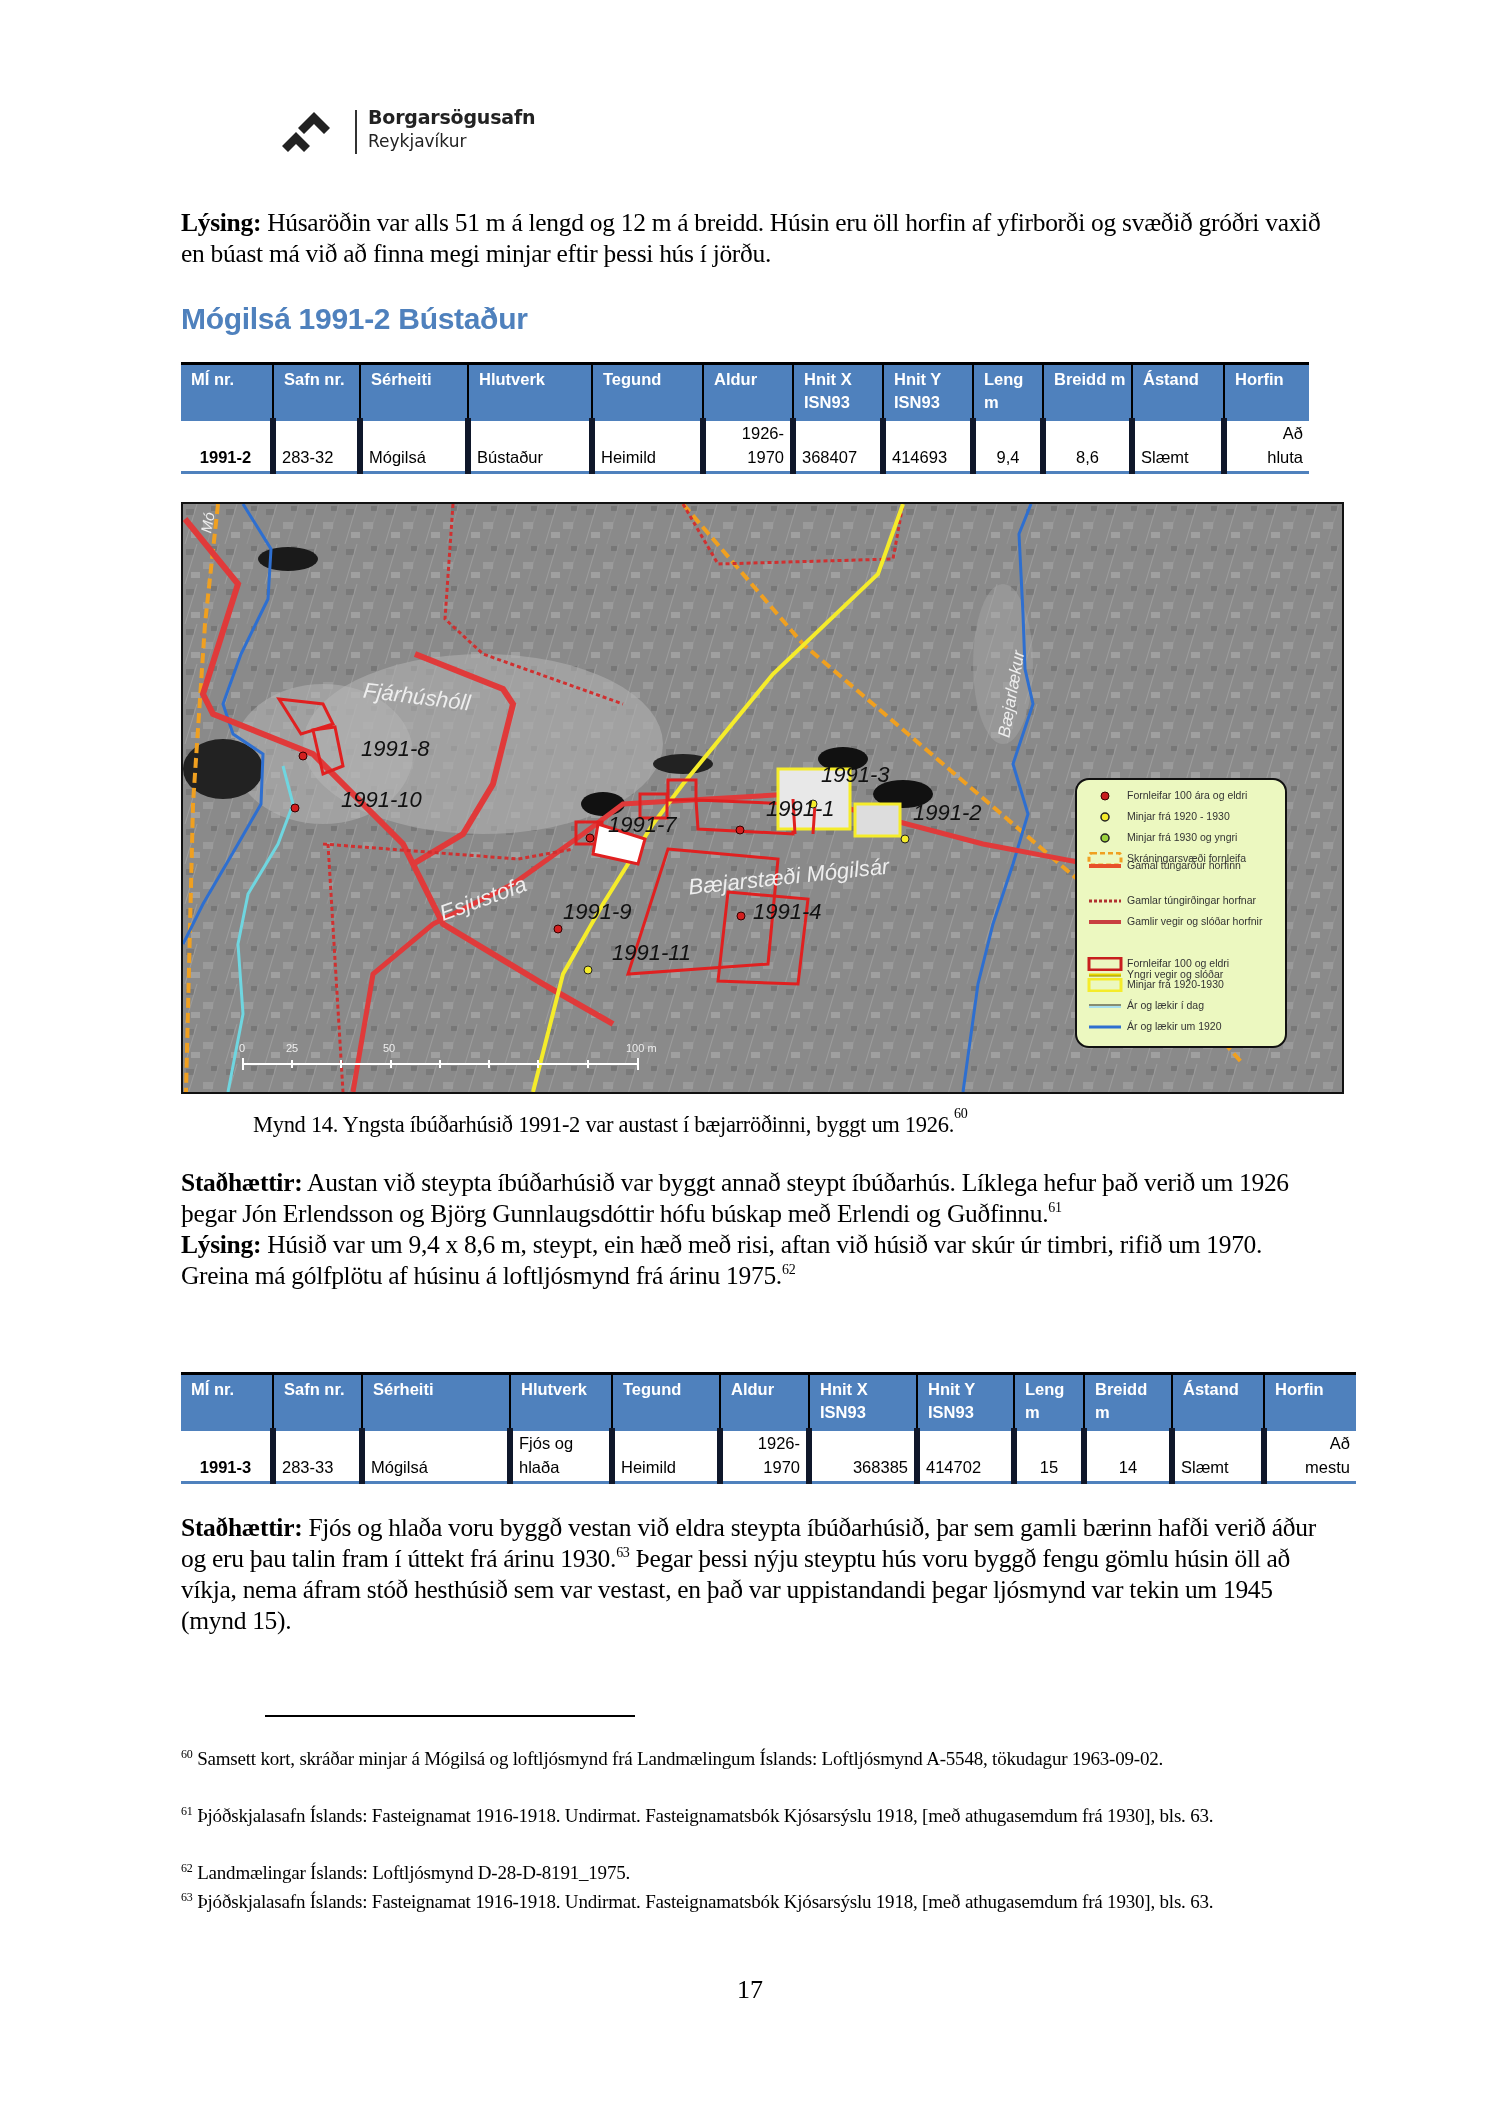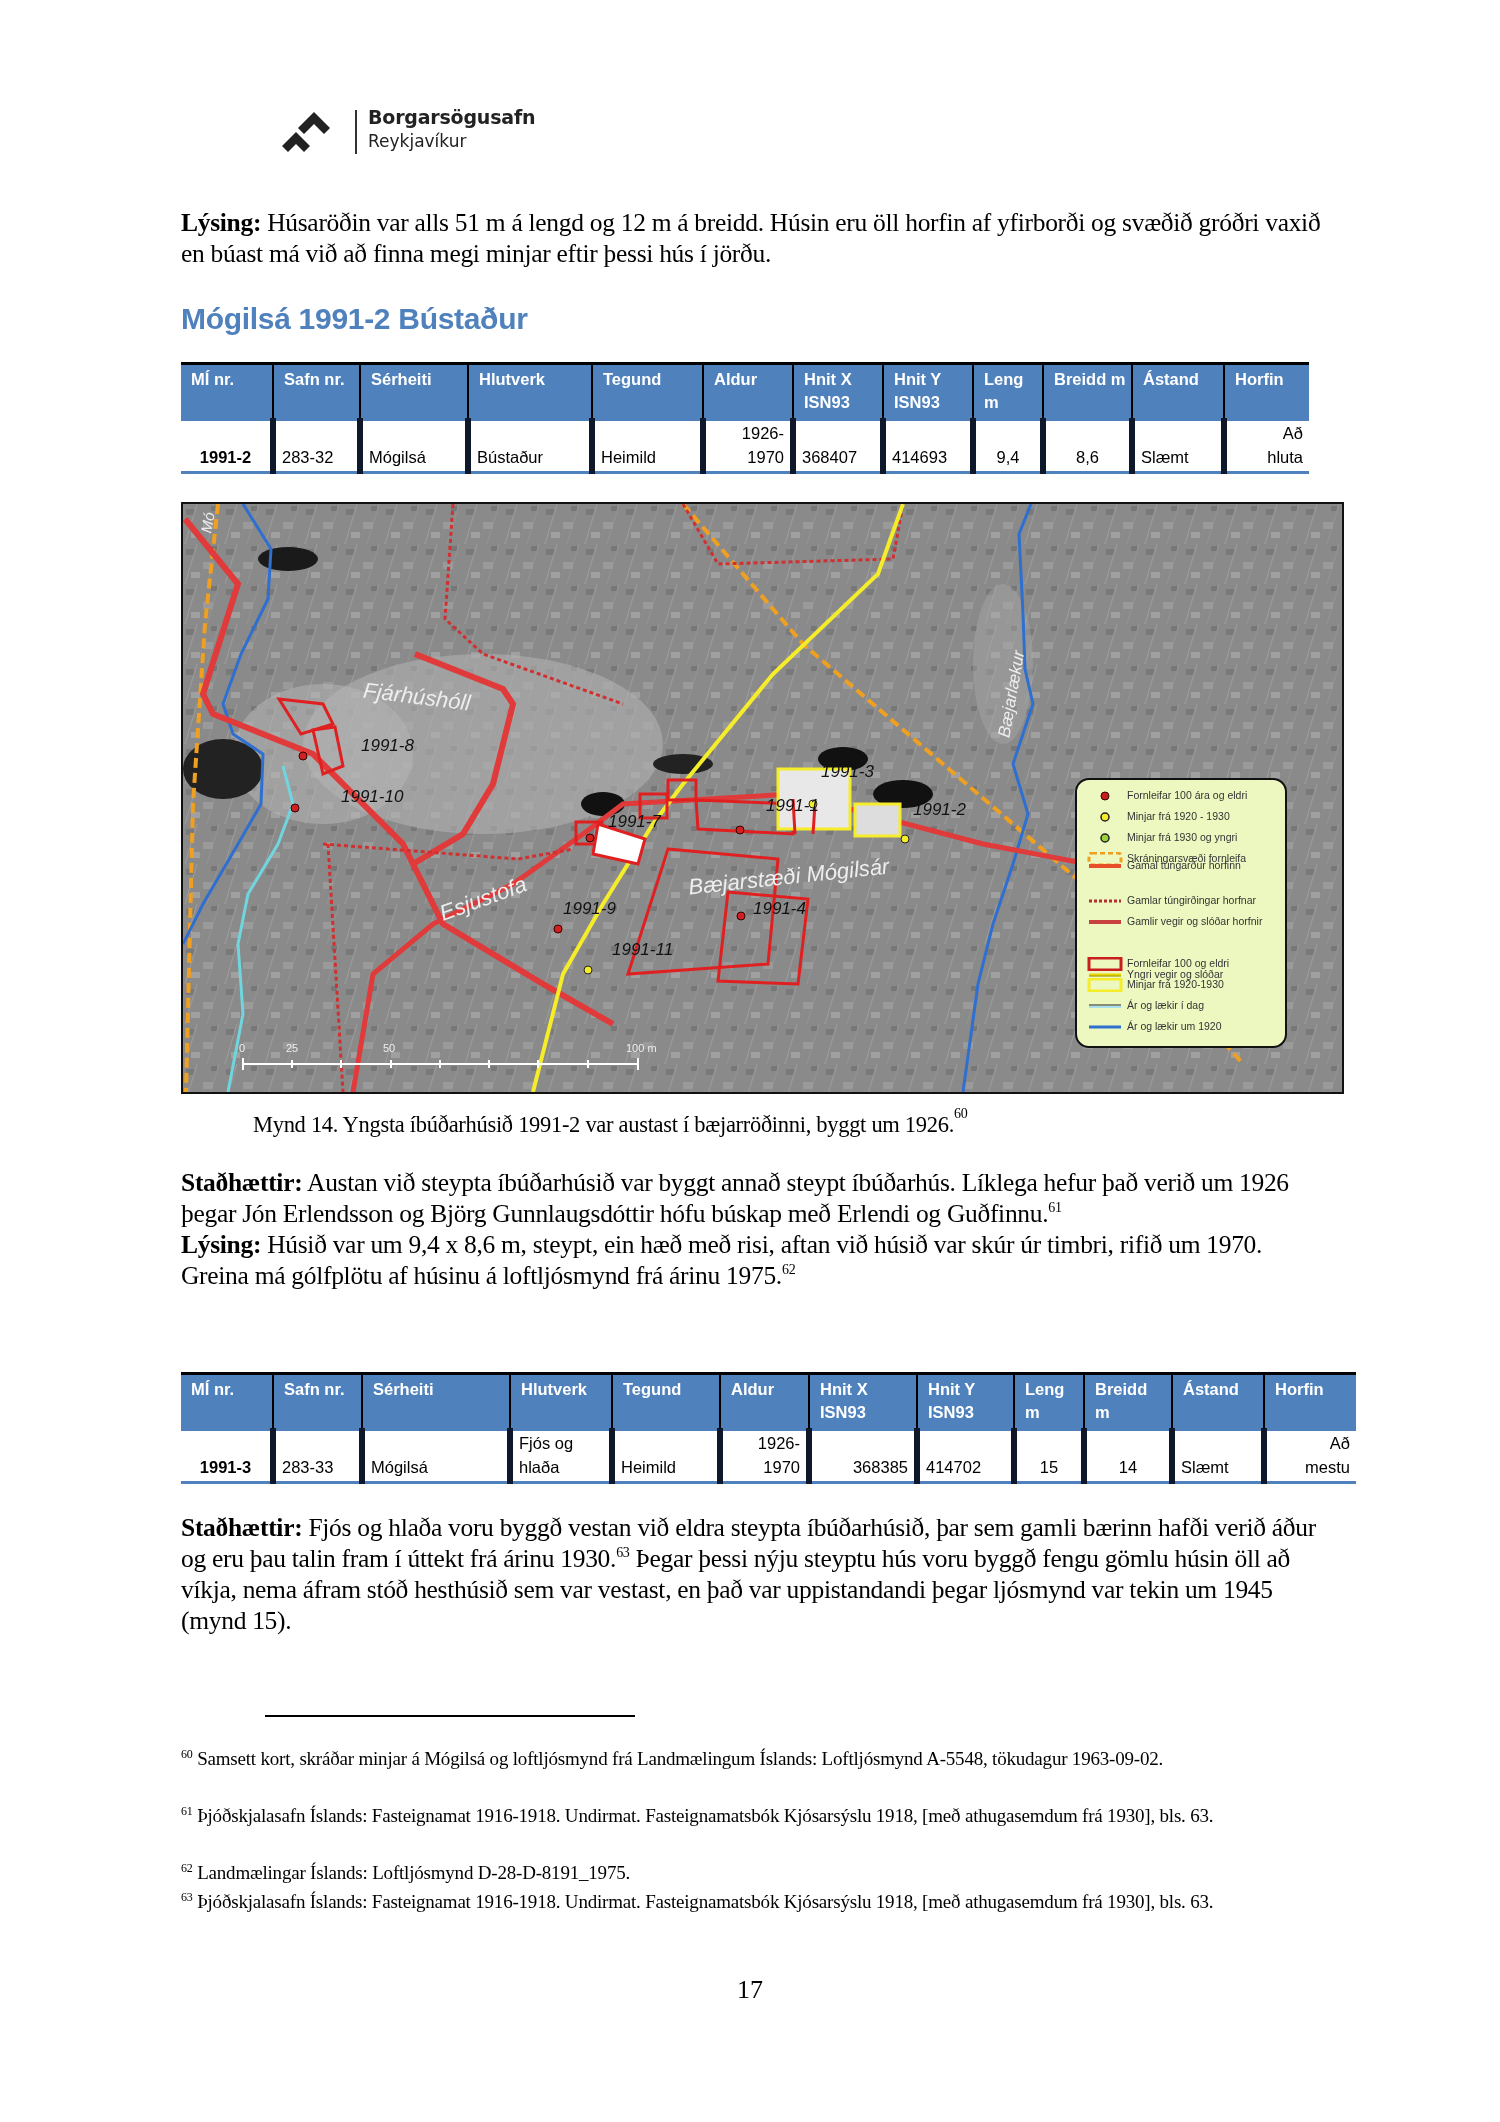--- a/index.html
+++ b/index.html
@@ -32,21 +32,21 @@
   .r { text-align: right; }
   .c { text-align: center; }
 
   
   .map { left: 181px; top: 502px; width: 1159px; height: 588px; border: 2px solid #111; background: #8c8c8c; overflow: hidden; }
   .map svg.base { position: absolute; left: 0; top: 0; }
   .legend { position: absolute; left: 892px; top: 274px; width: 208px; height: 266px; background: #ecf8c0; border: 2px solid #111; border-radius: 14px; font-family: "Liberation Sans", "DejaVu Sans", sans-serif; font-size: 10.5px; color: #333; }
   .leg-item { position: absolute; left: 0; width: 165px; height: 20px; }
   .leg-sym { position: absolute; left: 10px; top: 3px; width: 36px; height: 14px; }
   .leg-label { position: absolute; left: 50px; top: 3px; white-space: nowrap; }
-  .map-label { position: absolute; font-family: "Liberation Sans", "DejaVu Sans", sans-serif; font-style: italic; font-size: 17px; color: #111; white-space: nowrap; }
+  .map-label { position: absolute; font-family: "Liberation Sans", "DejaVu Sans", sans-serif; font-style: italic; font-size: 22px; color: #111; white-space: nowrap; }
   .map-place { position: absolute; font-family: "Liberation Sans", "DejaVu Sans", sans-serif; font-style: italic; font-size: 22px; color: #eee; white-space: nowrap; }
   .scale-label { position: absolute; font-family: "Liberation Sans", "DejaVu Sans", sans-serif; font-size: 11px; color: #eee; }
 
   .caption { left: 253px; top: 1112px; font-size: 22.5px; letter-spacing: -0.3px; }
 
   .fn-rule { left: 265px; top: 1715px; width: 370px; height: 2px; background: #000; }
   .fn { left: 181px; width: 1180px; font-size: 19px; line-height: 27px; letter-spacing: -0.2px; }
   .fn sup { font-size: 12px; top: -4px; }
   .pagenum { left: 0; width: 1500px; text-align: center; top: 1975px; font-size: 26px; }
 </style>

